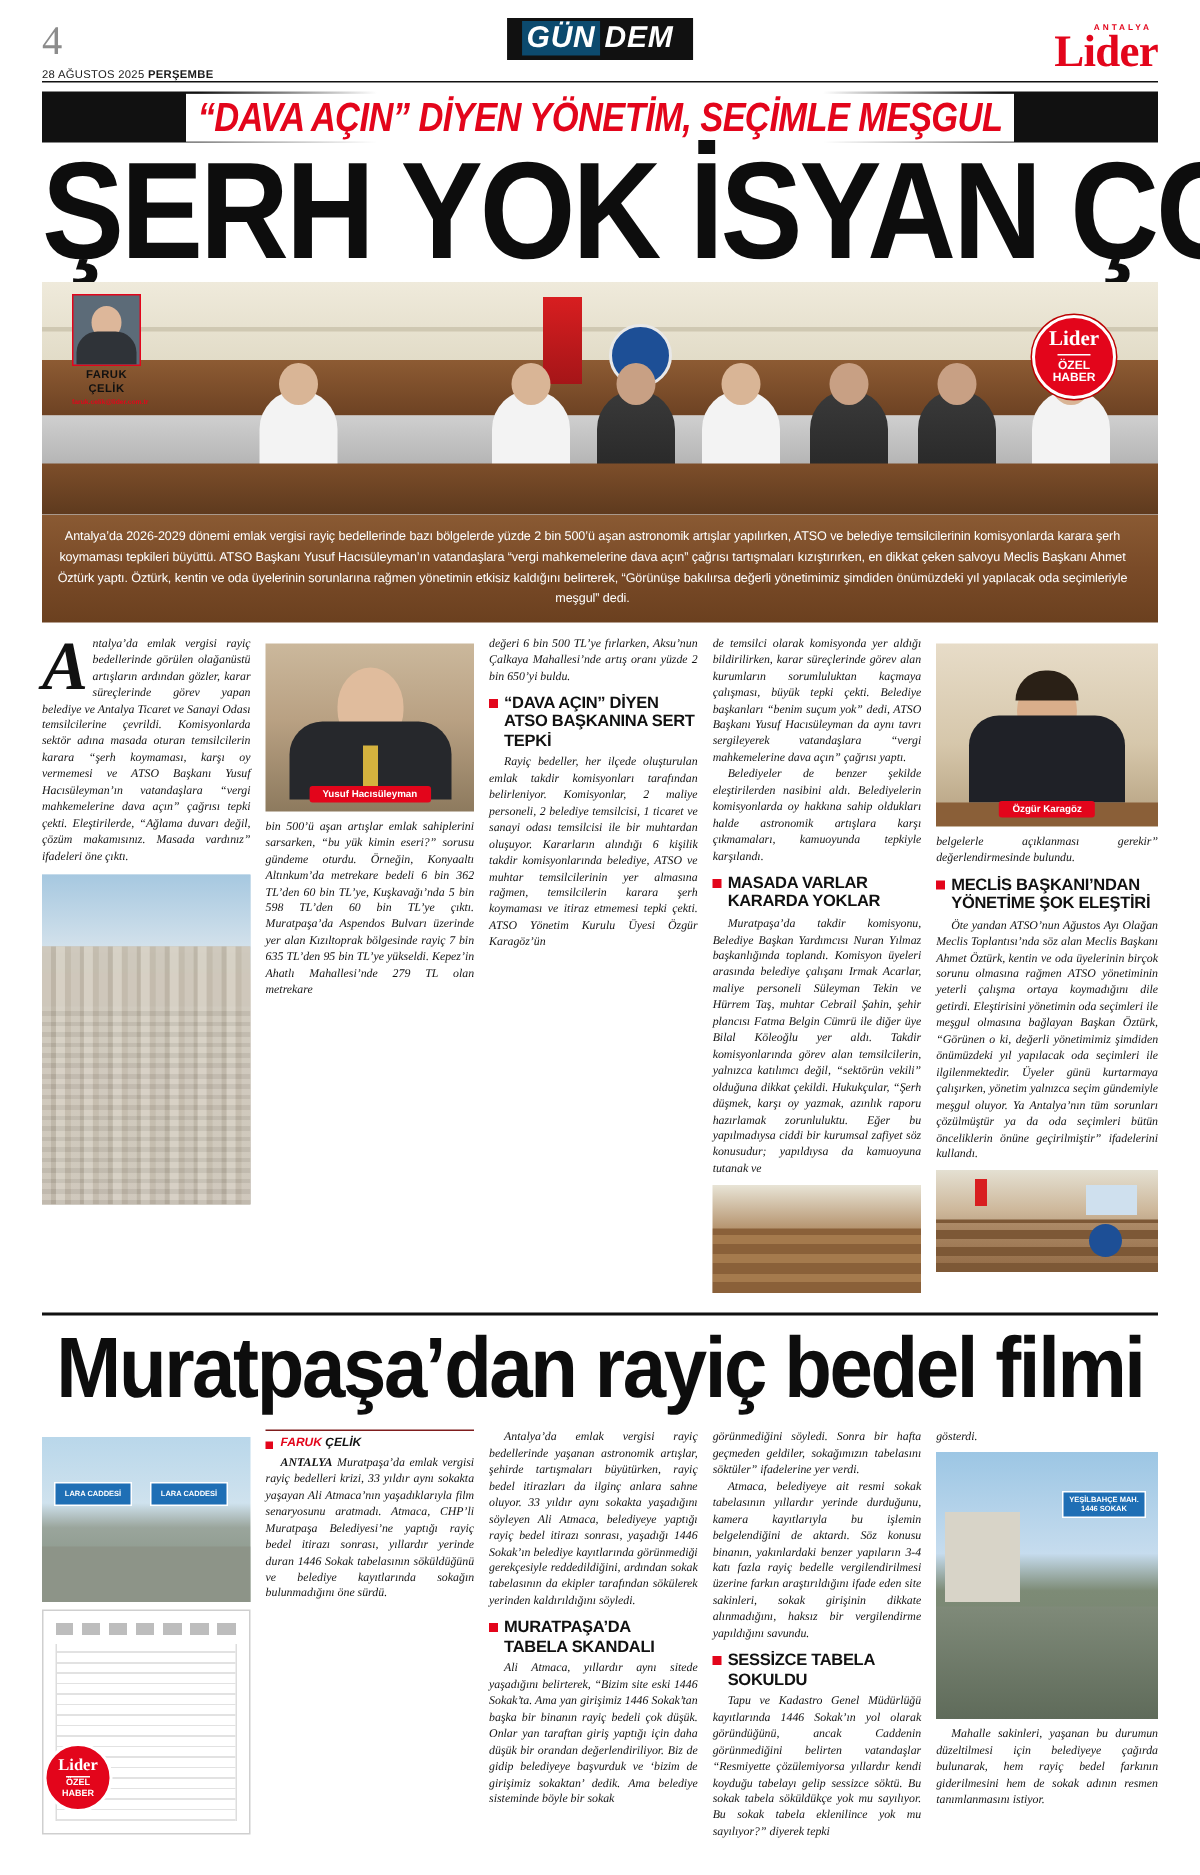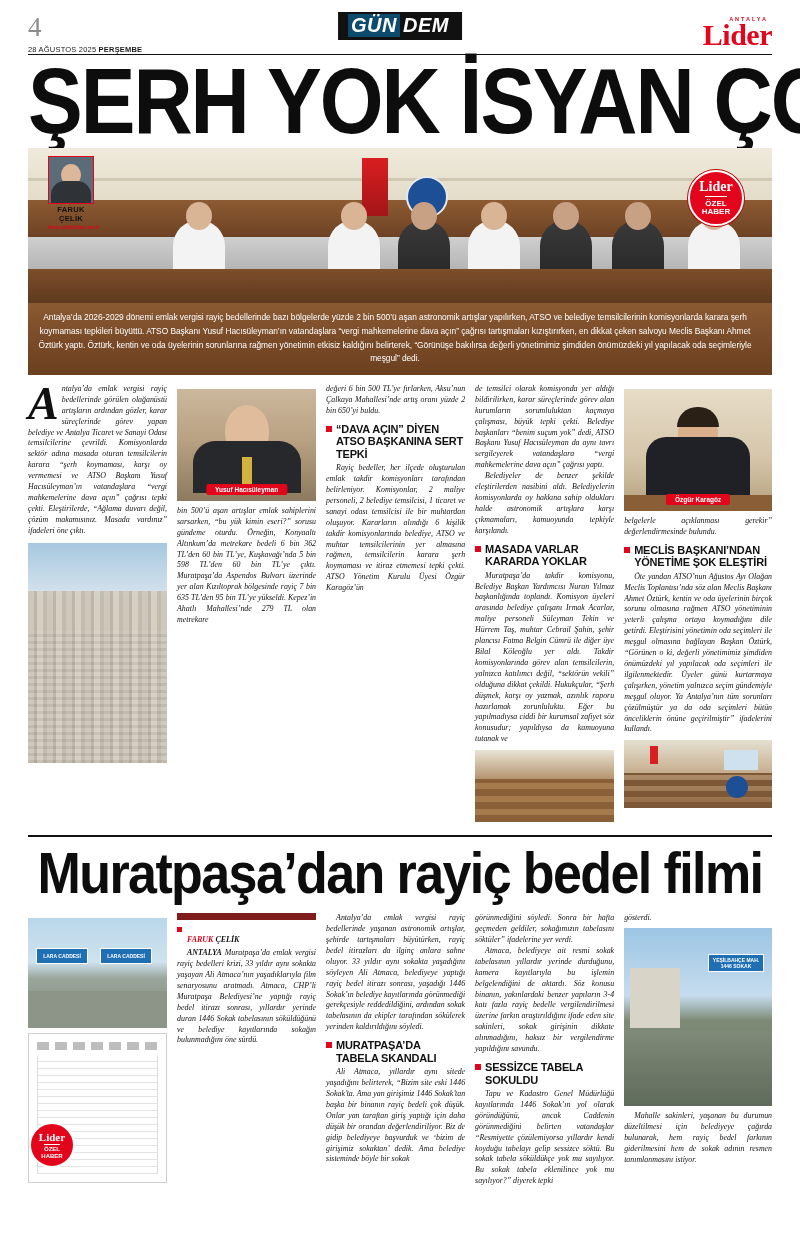--- a/index.html
+++ b/index.html
@@ -359,24 +359,24 @@
     background:#e3051b; border:2px solid #fff;
     color:#fff; display:flex; flex-direction:column;
     align-items:center; justify-content:center;
     font-family:"Liberation Sans",sans-serif;
   }
   .lider-stamp-sm .l1{font-family:"Liberation Serif",serif;font-weight:700;font-size:11px;line-height:1;}
   .lider-stamp-sm .l2{font-weight:700;font-size:6px;line-height:1.1;margin-top:1px;border-top:1px solid #fff;padding-top:1px;}
   .lider-stamp-sm .l3{font-weight:700;font-size:6px;line-height:1;}
 
   .byline {
-    font-family: Liberation Serif, serif;
+    font-family: Liberation Sans, sans-serif;
     font-size: 8px; font-weight: 700; color:#111;
     padding-left: 10px; position: relative; margin-bottom: 4px;
-    border-top: 7px solid #7f1d1d; padding-top: 15px;
+    border-top: 1px solid #7f1d1d; padding-top: 3px;
   }
   .byline:before{
     content:""; position:absolute; left:0; top:7px;
     width:5px;height:5px;background:#e3051b;
   }
   .byline .red { color:#e3051b; font-style: italic; }
   .byline .blk { color:#111; font-style: italic; }
 
   .lead-strong { font-weight: 700; }
 </style>
@@ -396,20 +396,23 @@
         <span class="dem">DEM</span>
     </div>
 
     <div class="lider-logo">
       <div class="kicker">ANTALYA</div>
       <div class="word">Lider</div>
     </div>
   </div>
   <div class="rule-top"></div>
 
+  <div class="kicker-bar">
+    <span class="kicker-text">“DAVA AÇIN” DİYEN YÖNETİM, SEÇİMLE MEŞGUL</span>
+  </div>
 
   <div class="main-headline">ŞERH YOK İSYAN ÇOK</div>
 
   <div class="hero">
     <div class="wall"></div>
     <div class="desk"></div>
     <div class="lower"></div>
     <div class="flag"></div>
     <div class="emblem"></div>
     <div class="person" style="left:145px;"></div>

